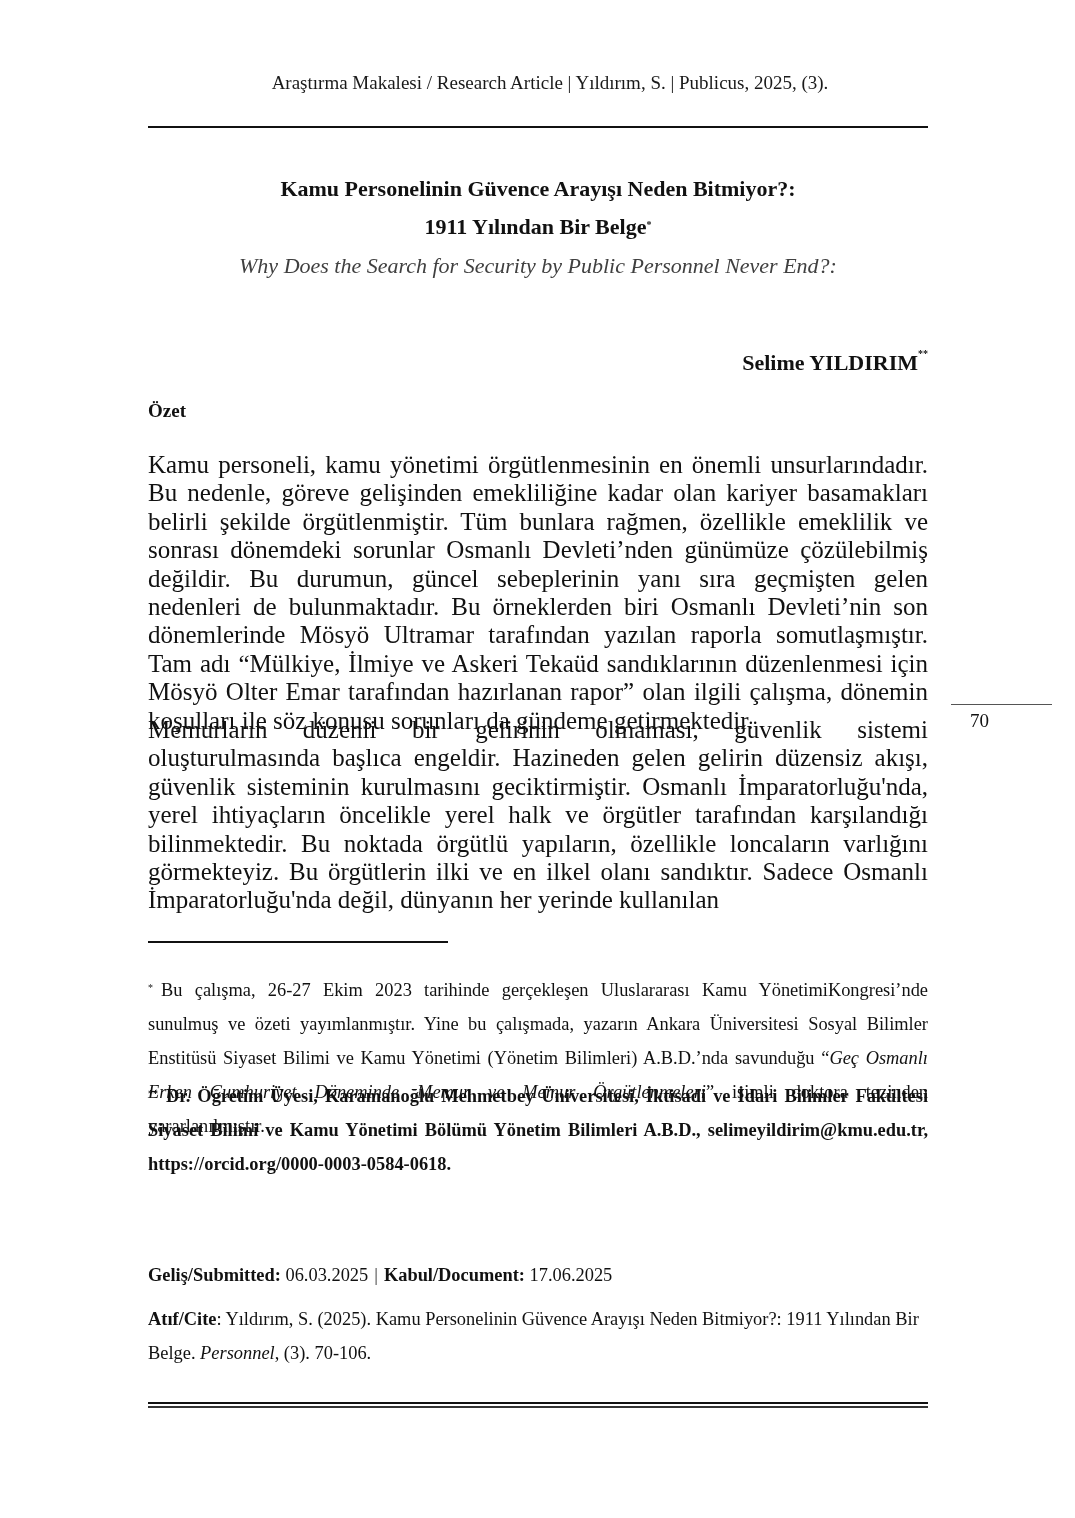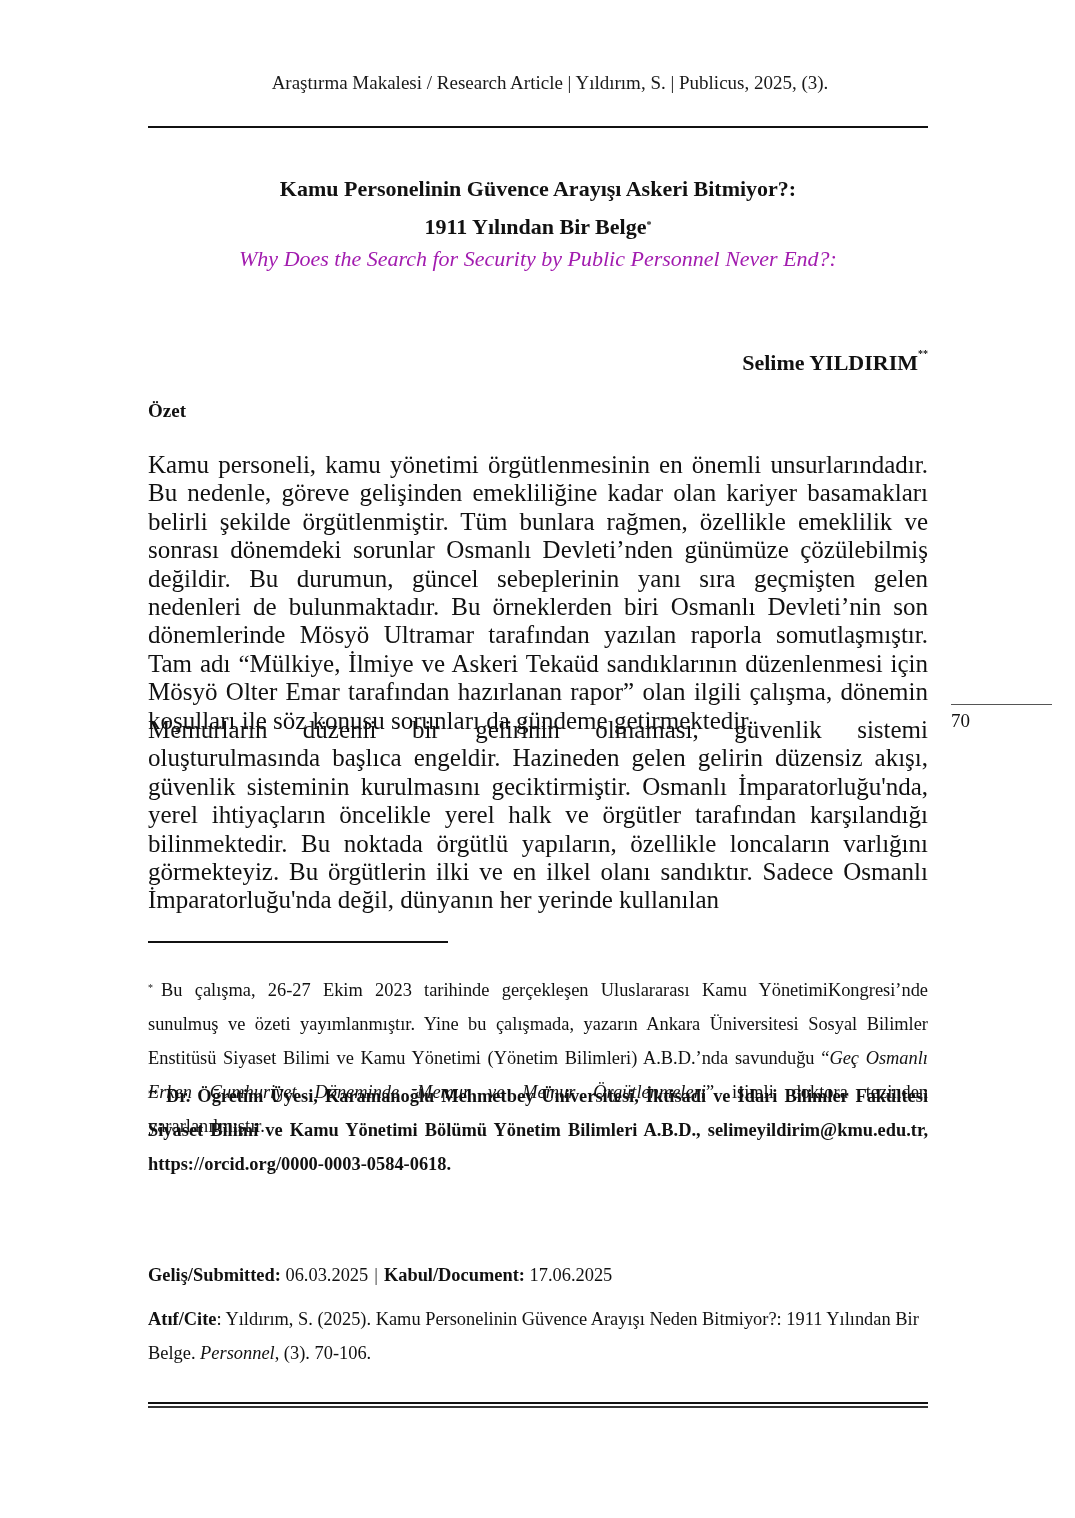--- a/index.html
+++ b/index.html
@@ -11,39 +11,39 @@
     position: absolute; top: 72px; left: 160px; width: 780px;
     text-align: center; font-size: 19px; color: #1a1a1a;
   }
   .rule-top { position: absolute; top: 126px; left: 148px; width: 780px; height: 0; border-top: 2.5px solid #111; }
   .title {
     position: absolute; top: 170px; left: 148px; width: 780px;
     text-align: center; font-weight: bold; font-size: 22px; line-height: 38px;
   }
   .title sup, .author sup { font-size: 10px; vertical-align: top; position: relative; top: -2px; }
   .subtitle {
-    position: absolute; top: 240px; left: 148px; width: 780px;
-    text-align: center; font-style: italic; font-size: 22px; line-height: 38px; color: #a21caf;
+    position: absolute; top: 247px; left: 148px; width: 780px;
+    text-align: center; font-style: italic; font-size: 22px; line-height: 38px; color: #404040;
   }
   .author {
     position: absolute; top: 350px; right: 147px;
     font-weight: bold; font-size: 22px;
   }
   .abstract-heading {
     position: absolute; top: 400px; left: 148px; font-weight: bold; font-size: 19px;
   }
   .body-text {
     position: absolute; left: 148px; width: 780px;
     font-size: 25px; line-height: 28.4px; text-align: justify;
     text-align-last: left;
   }
   .p1 { top: 451px; }
   .p2 { top: 716px; }
   .margin-rule { position: absolute; top: 704px; left: 951px; width: 101px; border-top: 1.5px solid #555; }
-  .page-number { position: absolute; top: 710px; left: 951px; width: 101px; font-size: 19px; }
+  .page-number { position: absolute; top: 710px; left: 929px; width: 101px; text-align: center; font-size: 19px; }
   .footnote-rule { position: absolute; top: 941px; left: 148px; width: 300px; border-top: 2px solid #111; }
   .footnote {
     position: absolute; left: 148px; width: 780px;
     font-size: 18.4px; line-height: 34px; text-align: justify;
   }
   .fn1 { top: 973px; }
   .fn2 { top: 1079px; font-weight: bold; }
   .fn-mark { font-size: 10px; vertical-align: top; position: relative; top: -2px; margin-right: 8px; }
   .meta-line {
     position: absolute; left: 148px; width: 780px; font-size: 18.4px; line-height: 34px;
@@ -56,21 +56,21 @@
   .rule-bottom-1 { position: absolute; top: 1402px; left: 148px; width: 780px; border-top: 2px solid #111; }
   .rule-bottom-2 { position: absolute; top: 1406px; left: 148px; width: 780px; border-top: 2px solid #333; }
 </style>
 </head>
 <body>
 
 <div class="running-head">Araştırma Makalesi / Research Article | Yıldırım, S. | Publicus, 2025, (3).</div>
 <div class="rule-top"></div>
 
 <div class="title">
-  <div>Kamu Personelinin Güvence Arayışı Askeri Bitmiyor?:</div>
+  <div>Kamu Personelinin Güvence Arayışı Neden Bitmiyor?:</div>
   <div><span>1911 Yılından Bir Belge</span><sup>*</sup></div>
 </div>
 
 <div class="subtitle">
   <div>Why Does the Search for Security by Public Personnel Never End?:</div>
 </div>
 
 <div class="author"><span>Selime YILDIRIM</span><sup>**</sup></div>
 
 <div class="abstract-heading">Özet</div>

